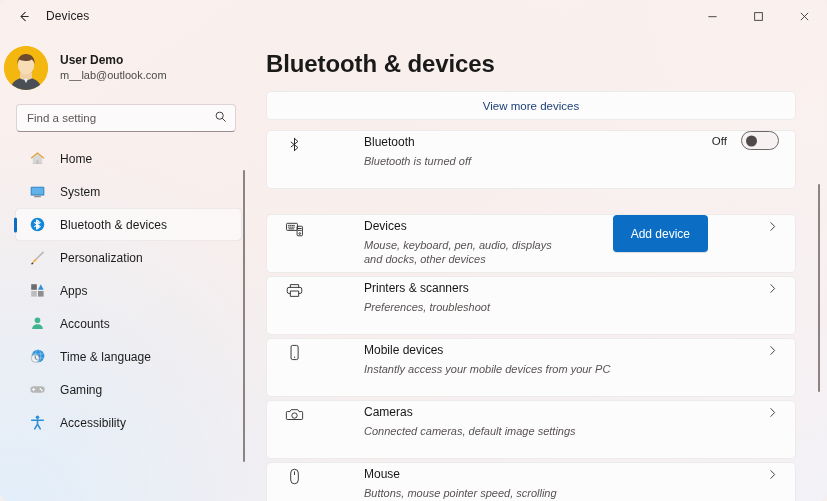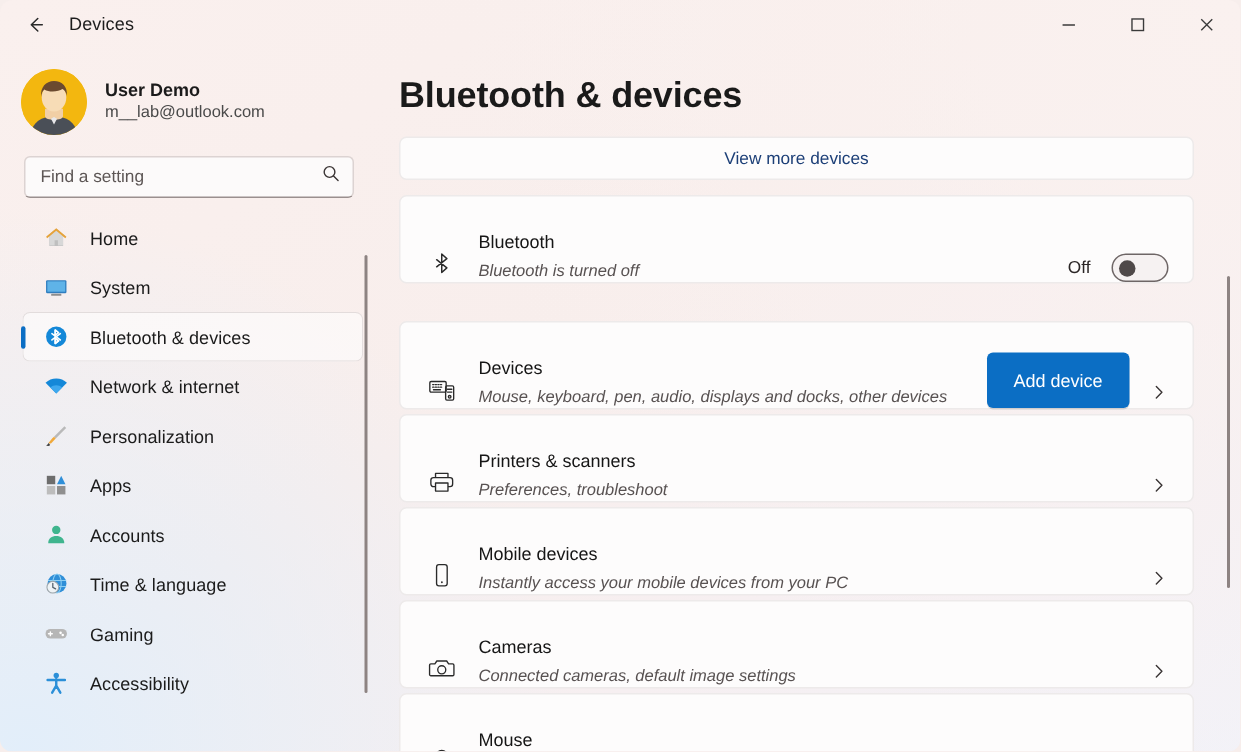--- a/index.html
+++ b/index.html
@@ -60,21 +60,21 @@
 
   
   .sidebar {
     position: absolute;
     top: 32px; left: 0;
     width: 252px; height: 469px;
     z-index: 20;
   }
   .profile {
     display: flex; align-items: center;
-    padding: 10px 0 0 14px;
+    padding: 10px 0 0 4px;
     height: 62px;
   }
   .avatar {
     width: 44px; height: 44px;
     border-radius: 50%;
     background: #f3b70f;
     overflow: hidden;
     position: relative;
     flex: 0 0 auto;
   }
@@ -185,22 +185,23 @@
     height: 29px;
     display: flex; align-items: center; justify-content: center;
     margin-bottom: 10px;
   }
   .viewmore-link {
     font-size: 11.5px;
     color: #1c3f77;
   }
   .card.row {
     height: 59px;
-    display: flex; align-items: flex-end;
+    display: flex; align-items: flex-start;
     padding: 0 12px 0 14px;
+    gap: 45px;
   }
   .row-ico {
     width: 26px; height: 26px;
     display: flex; align-items: center; justify-content: center;
     color: #2a2a2a;
     flex: 0 0 auto;
   }
   .row-text {
     margin-left: 12px;
     flex: 1 1 auto;
@@ -368,29 +369,20 @@
         <span class="nv-ico">
           <svg width="17" height="17" viewBox="0 0 20 20">
             <circle cx="10" cy="10" r="8" fill="#1488d8"></circle>
             <path d="M9.2 4.8v4l2.6-2.1-2.6-2.1zm0 10.4v-4l2.6 2.1-2.6 2zM6.6 7.6l6.6 4.9M13.2 7.6 6.6 12.5" stroke="#fff" stroke-width="1.25" fill="none" stroke-linecap="round" stroke-linejoin="round"></path>
             <path d="M9.2 4.8v10.4l2.6-2-2.6-2.1" fill="none" stroke="#fff" stroke-width="1.25" stroke-linejoin="round"></path>
           </svg>
         </span>
         <span class="nv-label">Bluetooth &amp; devices</span>
       </div>
 
-      <div class="navitem">
-        <span class="nv-ico">
-          <svg width="17" height="17" viewBox="0 0 20 20">
-            <path d="M10 15.6 1.6 7.3C3.9 5.2 6.8 4 10 4s6.1 1.2 8.4 3.3z" fill="#1488d8"></path>
-            <path d="M10 15.6 5.4 11c1.3-1.1 2.9-1.7 4.6-1.7s3.3.6 4.6 1.7z" fill="#3ea8ee"></path>
-          </svg>
-        </span>
-        <span class="nv-label">Network &amp; internet</span>
-      </div>
 
       <div class="navitem">
         <span class="nv-ico">
           <svg width="17" height="17" viewBox="0 0 20 20">
             <path d="M16.4 2.6 8.2 10.8l1.4 1.4 8.2-8.2z" fill="#b9b9b9"></path>
             <path d="M8.2 10.8 9.6 12.2 6.3 15.6c-.7.7-1.8.7-2.4 0l3-3.6z" fill="#f0a93b"></path>
             <path d="M3.9 15.6c-.4 1-.9 1.6-1.9 1.9 1 .7 2.5.6 3.3-.2z" fill="#3e3e3e"></path>
           </svg>
         </span>
         <span class="nv-label">Personalization</span>

